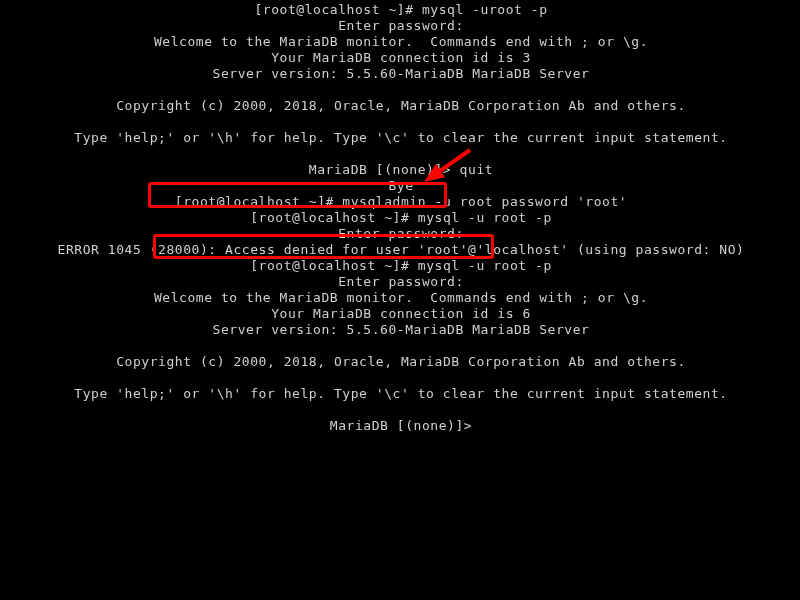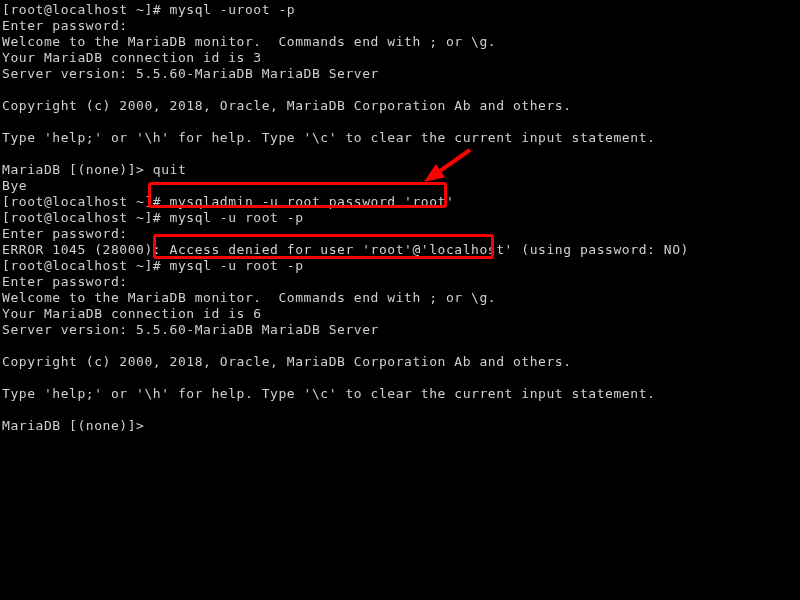--- a/index.html
+++ b/index.html
@@ -57,21 +57,21 @@
     position: absolute;
     left: 0;
     top: 0;
     width: 800px;
     height: 600px;
   }
 </style>
 </head>
 <body>
 
-<div id="screen" style="background: rgb(0, 0, 0);">
+<div id="screen" style="background: rgb(0, 0, 0); text-align: center;">
 
   <div id="terminal" style="color: rgb(208, 208, 208);"><div class="line">[root@localhost ~]# mysql -uroot -p</div><div class="line">Enter password:</div><div class="line">Welcome to the MariaDB monitor.  Commands end with ; or \g.</div><div class="line">Your MariaDB connection id is 3</div><div class="line">Server version: 5.5.60-MariaDB MariaDB Server</div><div class="line blank">&nbsp;</div><div class="line">Copyright (c) 2000, 2018, Oracle, MariaDB Corporation Ab and others.</div><div class="line blank">&nbsp;</div><div class="line">Type 'help;' or '\h' for help. Type '\c' to clear the current input statement.</div><div class="line blank">&nbsp;</div><div class="line">MariaDB [(none)]&gt; quit</div><div class="line">Bye</div><div class="line">[root@localhost ~]# mysqladmin -u root password 'root'</div><div class="line">[root@localhost ~]# mysql -u root -p</div><div class="line">Enter password:</div><div class="line">ERROR 1045 (28000): Access denied for user 'root'@'localhost' (using password: NO)</div><div class="line">[root@localhost ~]# mysql -u root -p</div><div class="line">Enter password:</div><div class="line">Welcome to the MariaDB monitor.  Commands end with ; or \g.</div><div class="line">Your MariaDB connection id is 6</div><div class="line">Server version: 5.5.60-MariaDB MariaDB Server</div><div class="line blank">&nbsp;</div><div class="line">Copyright (c) 2000, 2018, Oracle, MariaDB Corporation Ab and others.</div><div class="line blank">&nbsp;</div><div class="line">Type 'help;' or '\h' for help. Type '\c' to clear the current input statement.</div><div class="line blank">&nbsp;</div><div class="line">MariaDB [(none)]&gt;</div></div>
 
   <div id="annotations">
 
     <div class="hl-box" id="box-command" style="left: 148px; top: 182px; width: 299px; height: 26px; border-color: rgb(255, 0, 0);"></div>
 
     <div class="hl-box" id="box-error" style="left: 153px; top: 234px; width: 341px; height: 25px; border-color: rgb(255, 0, 0);"></div>
 
     <svg id="arrow-svg" viewBox="0 0 800 600" xmlns="http://www.w3.org/2000/svg">

